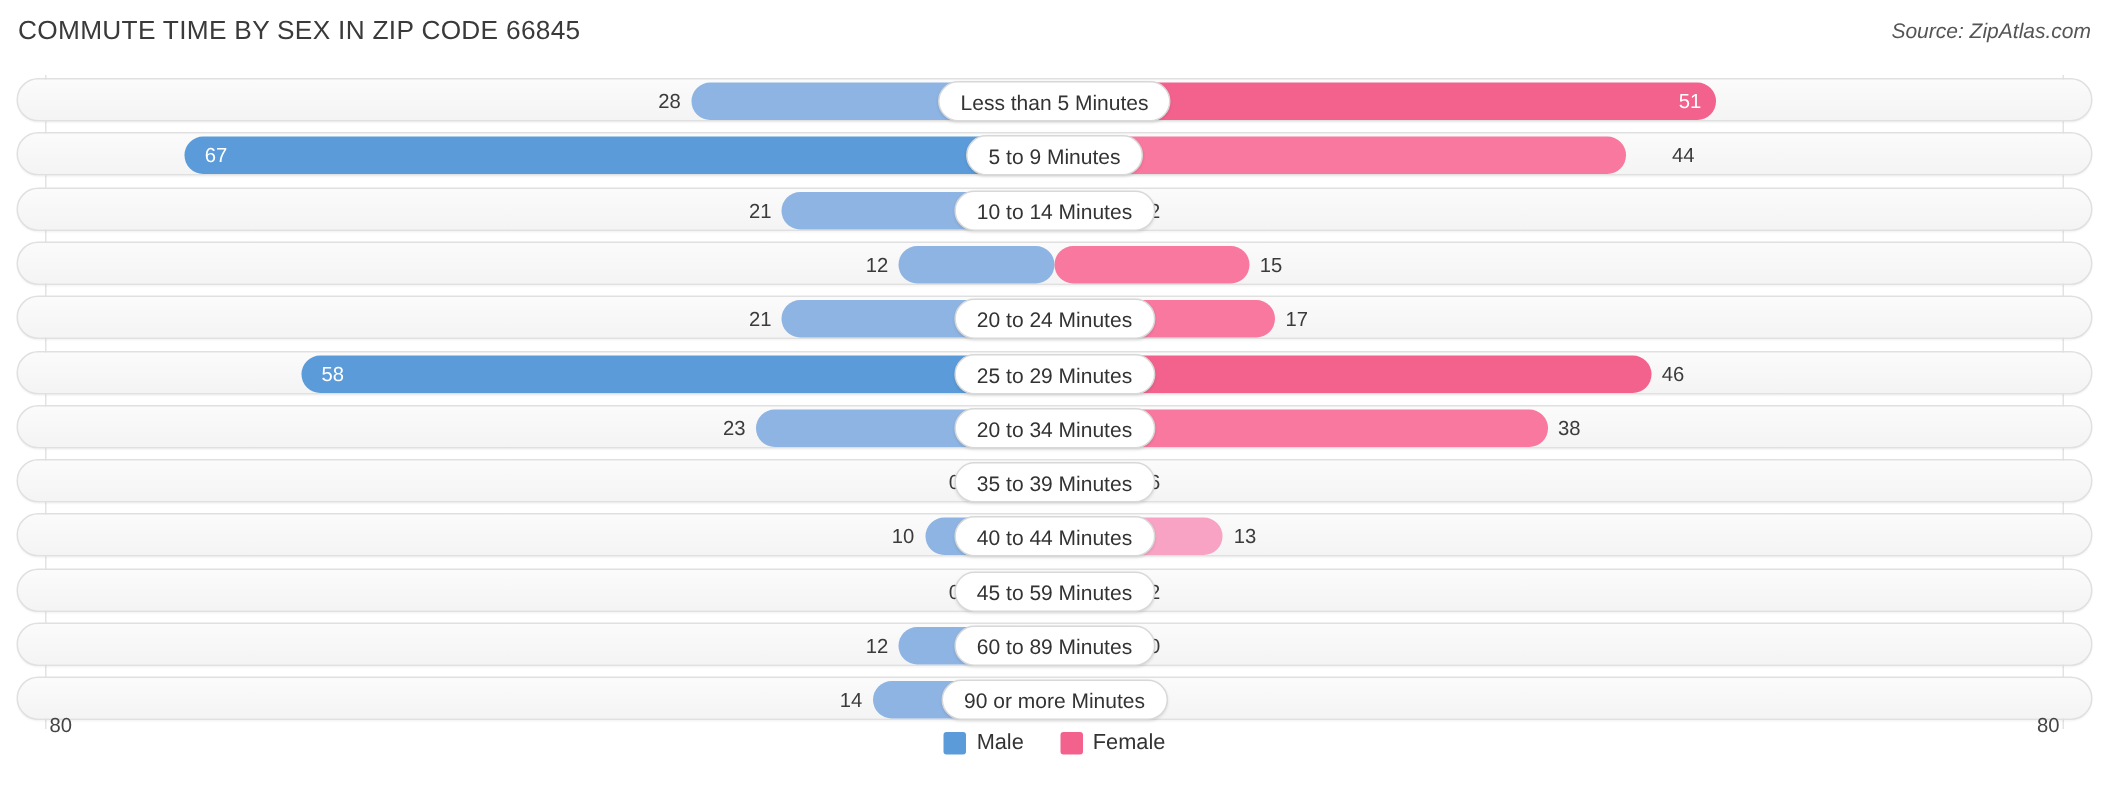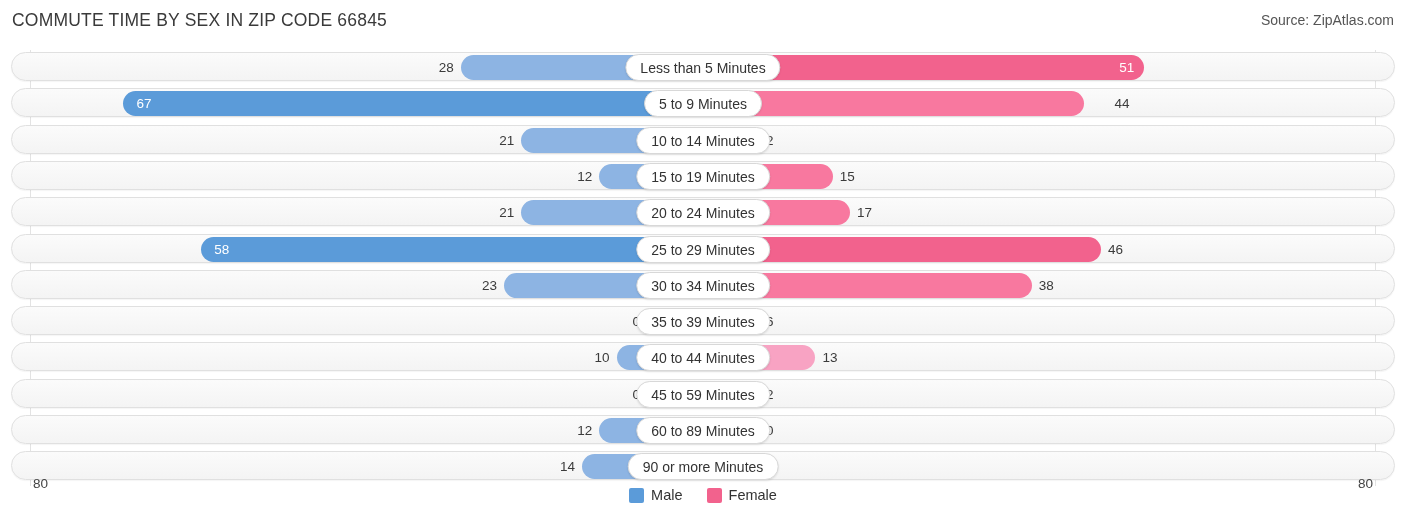--- a/index.html
+++ b/index.html
@@ -13,21 +13,21 @@
   #app { position: relative; width: 1406px; height: 441px; }
 
   
   .title {
     position: absolute; left: 12px; top: 10px;
     font-size: 17.5px; color: #3a3a3a; letter-spacing: .2px;
     white-space: nowrap;
   }
   .source {
     position: absolute; right: 12px; top: 12px;
-    font-size: 14px; color: #555; white-space: nowrap;
+    font-size: 14px; font-style: italic; color: #555; white-space: nowrap;
   }
 
   
   .plot {
     position: absolute; left: 11px; top: 50px;
     width: 1384px; height: 436px;
   }
   .gridline {
     position: absolute; top: 0; bottom: 0; width: 1px;
     background: #e3e3e3;
@@ -139,21 +139,20 @@
             <div class="val val-female" style="left: calc(50% + 63px);">2</div>
             <div class="cat">10 to 14 Minutes</div>
           </div>
         </div>
         <div class="row" style="top: 110.9px;">
           <div class="row-inner">
             <div class="bar bar-male light" style="width: 103.8px;"></div>
             <div class="val val-male" style="right: calc(50% + 110.8px);">12</div>
             <div class="bar bar-female mid" style="width: 129.75px;"></div>
             <div class="val val-female" style="left: calc(50% + 136.75px);">15</div>
-            <div class="cat">15 to 19 Minutes</div>
           </div>
         </div>
         <div class="row" style="top: 147.2px;">
           <div class="row-inner">
             <div class="bar bar-male light" style="width: 181.65px;"></div>
             <div class="val val-male" style="right: calc(50% + 188.65px);">21</div>
             <div class="bar bar-female mid" style="width: 147.05px;"></div>
             <div class="val val-female" style="left: calc(50% + 154.05px);">17</div>
             <div class="cat">20 to 24 Minutes</div>
           </div>
@@ -166,21 +165,21 @@
             <div class="val val-female" style="left: calc(50% + 404.9px);">46</div>
             <div class="cat">25 to 29 Minutes</div>
           </div>
         </div>
         <div class="row" style="top: 219.8px;">
           <div class="row-inner">
             <div class="bar bar-male light" style="width: 198.95px;"></div>
             <div class="val val-male" style="right: calc(50% + 205.95px);">23</div>
             <div class="bar bar-female mid" style="width: 328.7px;"></div>
             <div class="val val-female" style="left: calc(50% + 335.7px); text-align: center;">38</div>
-            <div class="cat">30 to 34 Minutes</div>
+            <div class="cat">20 to 34 Minutes</div>
           </div>
         </div>
         <div class="row" style="top: 256.1px;">
           <div class="row-inner">
             <div class="bar bar-male light" style="width: 56px;"></div>
             <div class="val val-male" style="right: calc(50% + 63px);">0</div>
             <div class="bar bar-female light" style="width: 56px;"></div>
             <div class="val val-female" style="left: calc(50% + 63px);">6</div>
             <div class="cat">35 to 39 Minutes</div>
           </div>

